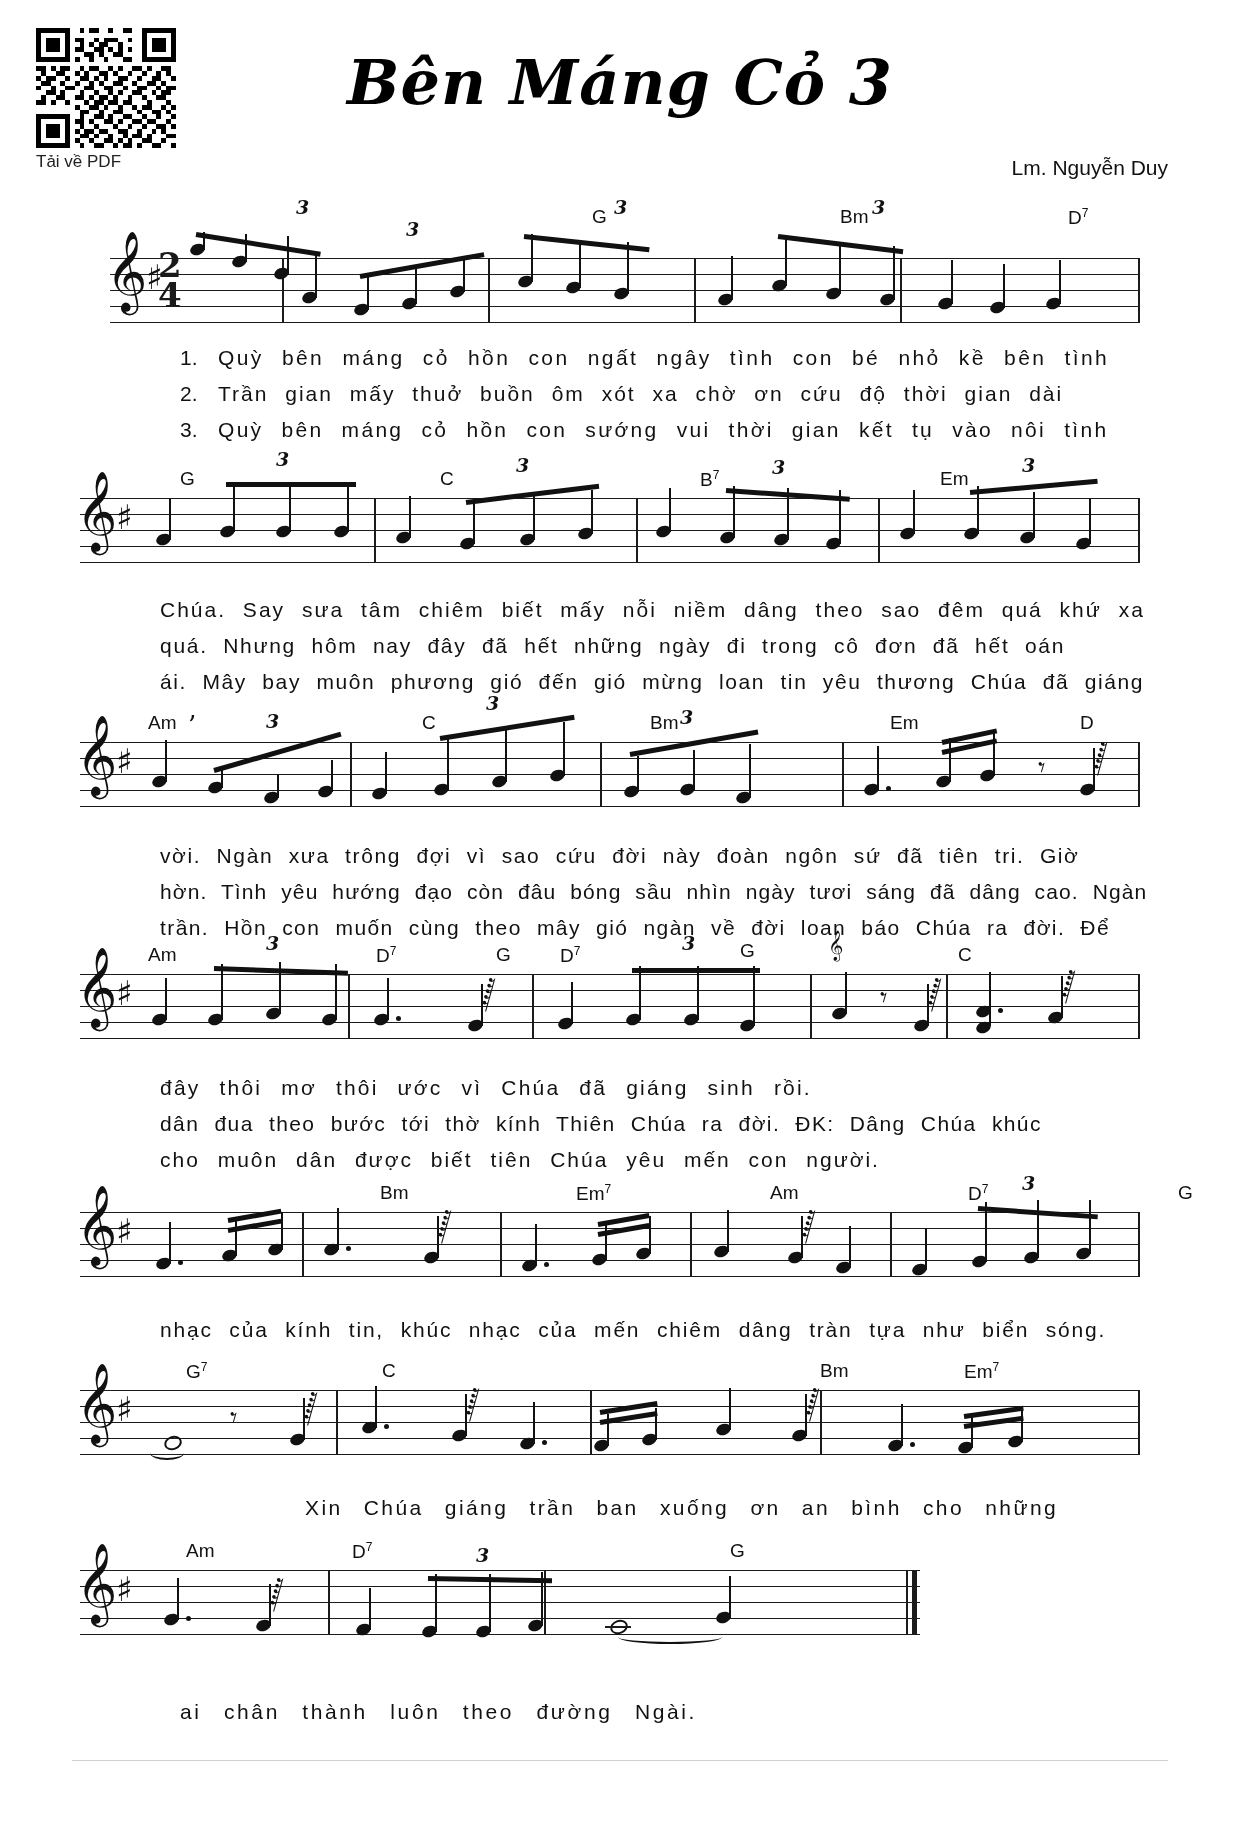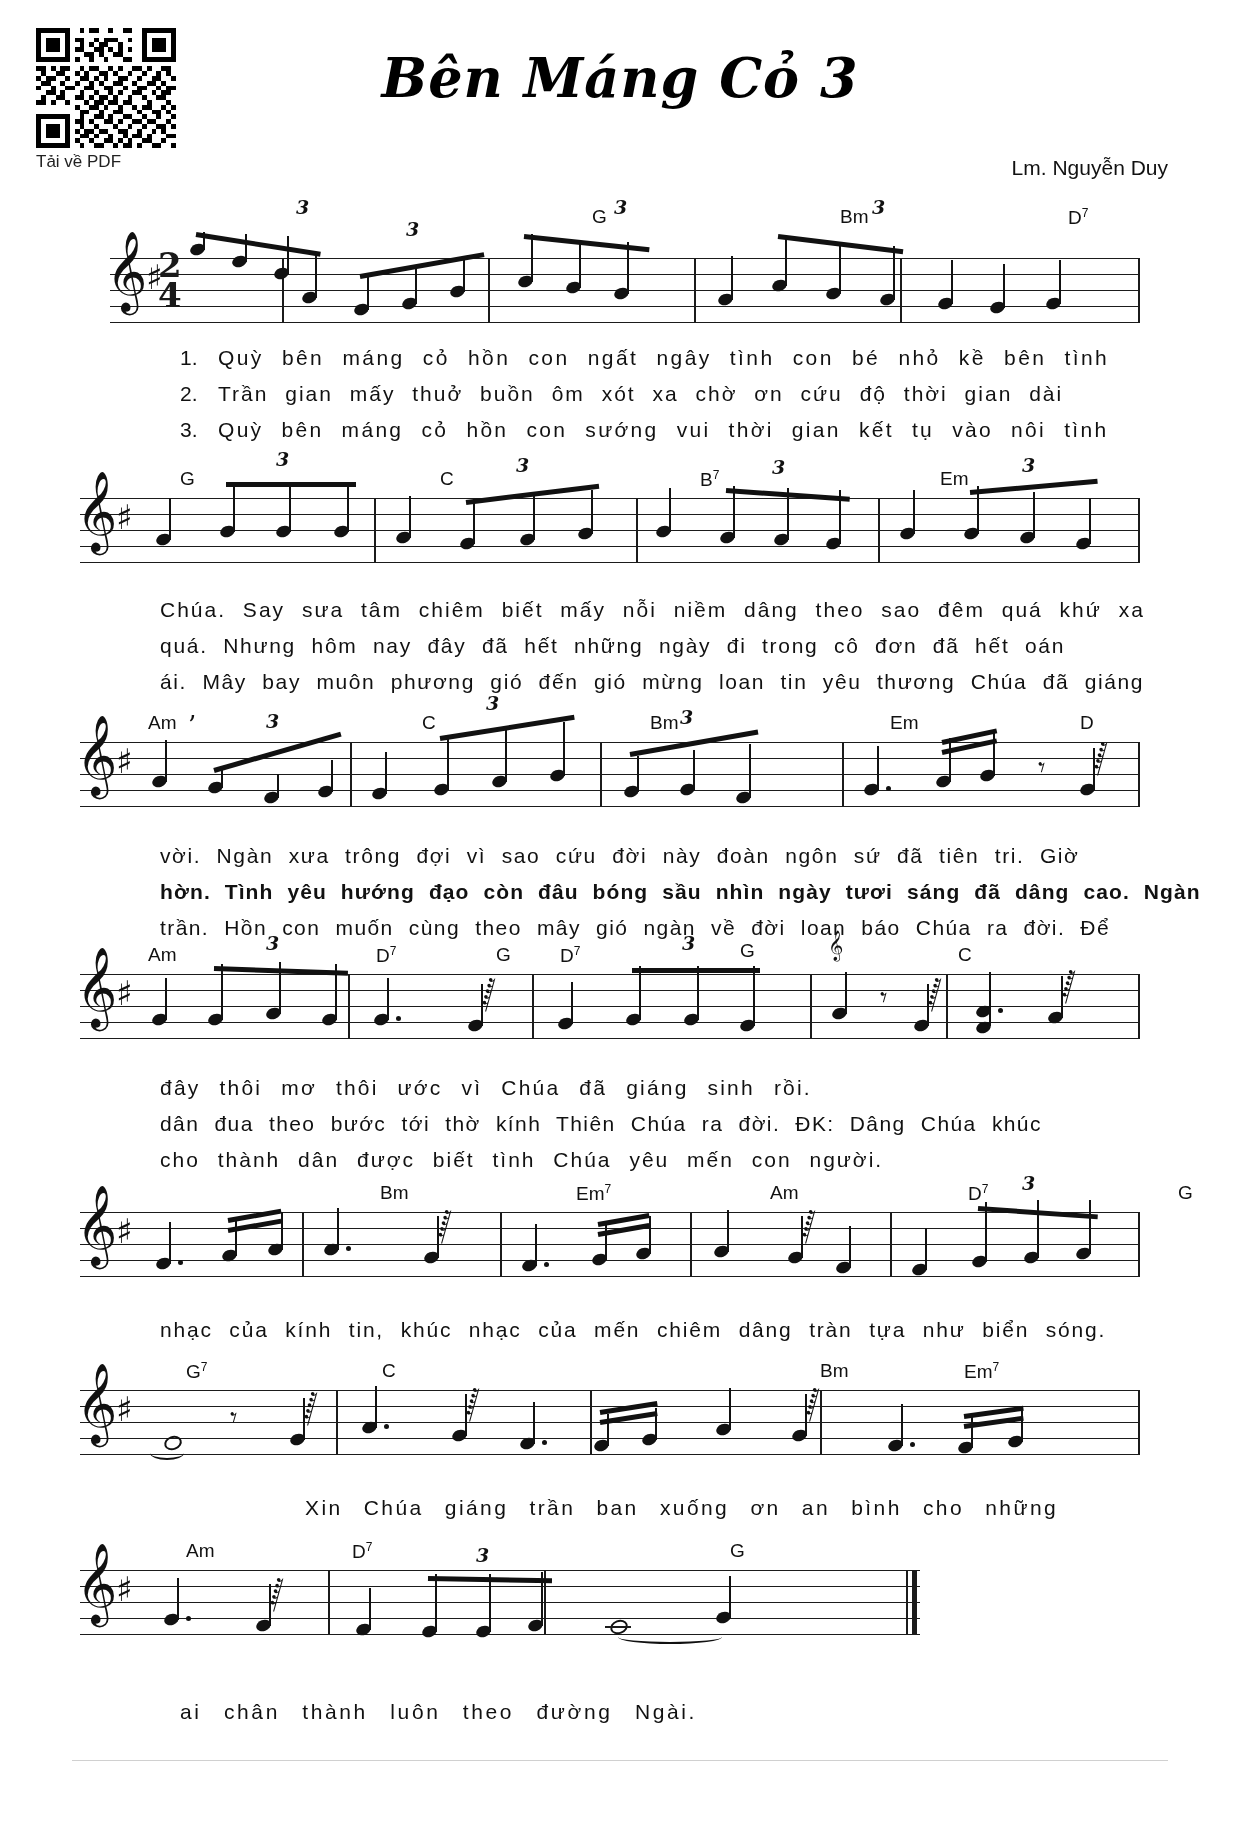--- a/index.html
+++ b/index.html
@@ -17,21 +17,21 @@
   .qr-block{position:absolute;left:36px;top:28px;width:140px;}
   .qr{width:140px;height:120px;display:block;}
   .qr-caption{font-size:17px;color:#222;margin-top:4px;text-align:left;}
 
   .title{
     position:absolute;left:0;right:0;top:46px;
     text-align:center;
     font-family:"DejaVu Serif", serif;
     font-style:italic;
     font-weight:bold;
-    font-size:54px;
+    font-size:62px;
     letter-spacing:1px;
     color:#000;
   }
   .composer{
     position:absolute;right:72px;top:156px;
     font-size:21px;color:#111;margin-left:8px;
   }
 
   
   .system{position:absolute;left:0;width:1240px;}
@@ -619,21 +619,21 @@
     <div class="chord" style="left:422px;top:-30px;">C</div>
     <div class="chord" style="left:650px;top:-30px;">Bm</div>
     <div class="chord" style="left:890px;top:-30px;">Em</div>
     <div class="chord" style="left:1080px;top:-30px;">D</div>
   </div>
 
   <div class="lyricrow" style="top:844px;">
     <span style="left:50px;letter-spacing:1.6px;word-spacing:8px;">vời. Ngàn xưa trông đợi vì sao cứu đời này đoàn ngôn sứ đã tiên tri. Giờ</span>
   </div>
   <div class="lyricrow" style="top:880px;">
-    <span style="left:50px;letter-spacing:1.1px;word-spacing:7px;font-weight:bold;">hờn. Tình yêu hướng đạo còn đâu bóng sầu nhìn ngày tươi sáng đã dâng cao. Ngàn</span>
+    <span style="left:50px;letter-spacing:1.1px;word-spacing:7px;">hờn. Tình yêu hướng đạo còn đâu bóng sầu nhìn ngày tươi sáng đã dâng cao. Ngàn</span>
   </div>
   <div class="lyricrow" style="top:916px;">
     <span style="left:50px;letter-spacing:1.4px;word-spacing:8px;">trần. Hồn con muốn cùng theo mây gió ngàn về đời loan báo Chúa ra đời. Để</span>
   </div>
 
   <div class="system" style="top:974px;">
     <div class="staff" style="left:80px;width:1060px;">
       <div class="line"></div>
       <div class="line"></div>
       <div class="line"></div>
@@ -731,21 +731,21 @@
     <div class="chord" style="left:958px;top:-30px;">C</div>
   </div>
 
   <div class="lyricrow" style="top:1076px;">
     <span style="left:50px;letter-spacing:2.2px;word-spacing:11px;">đây thôi mơ thôi ước vì Chúa đã giáng sinh rồi.</span>
   </div>
   <div class="lyricrow" style="top:1112px;">
     <span style="left:50px;letter-spacing:1.4px;word-spacing:8px;">dân đua theo bước tới thờ kính Thiên Chúa ra đời. ĐK: Dâng Chúa khúc</span>
   </div>
   <div class="lyricrow" style="top:1148px;">
-    <span style="left:50px;letter-spacing:2px;word-spacing:10px;">cho thành dân được biết tình Chúa yêu mến con người.</span>
+    <span style="left:50px;letter-spacing:2px;word-spacing:10px;">cho muôn dân được biết tiên Chúa yêu mến con người.</span>
   </div>
 
   <div class="system" style="top:1212px;">
     <div class="staff" style="left:80px;width:1060px;">
       <div class="line"></div>
       <div class="line"></div>
       <div class="line"></div>
       <div class="line"></div>
       <div class="line"></div>
 

